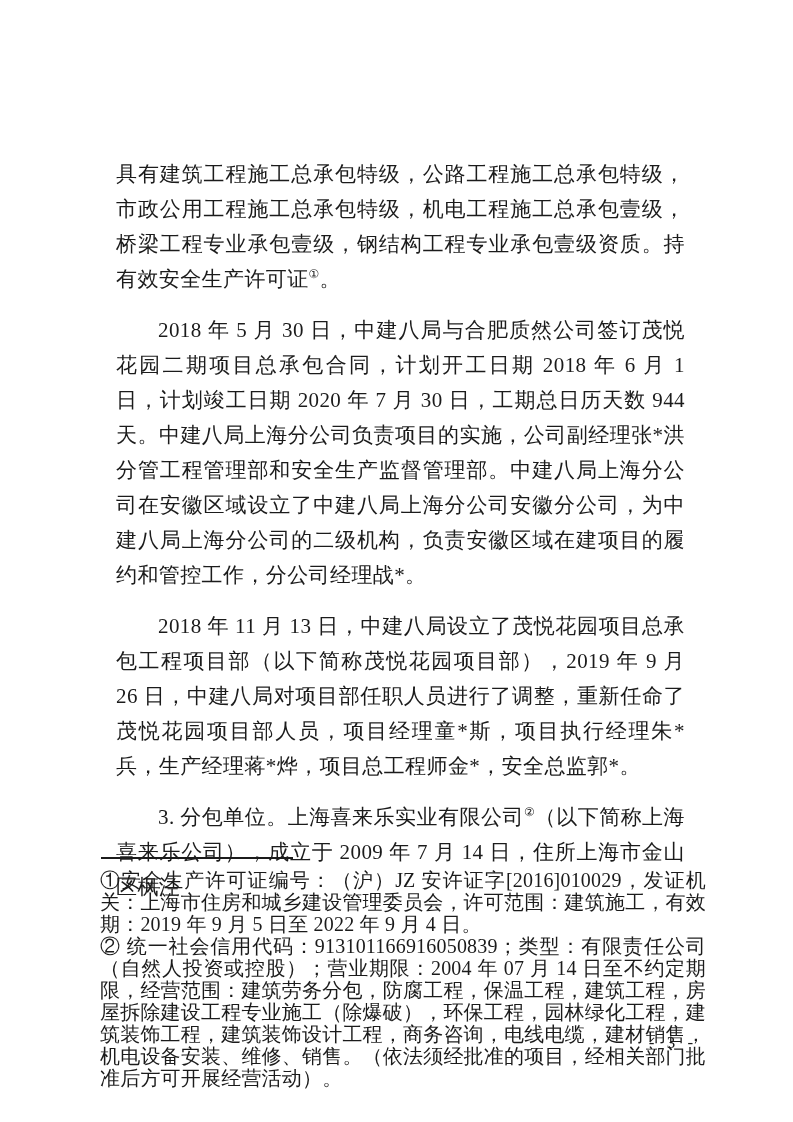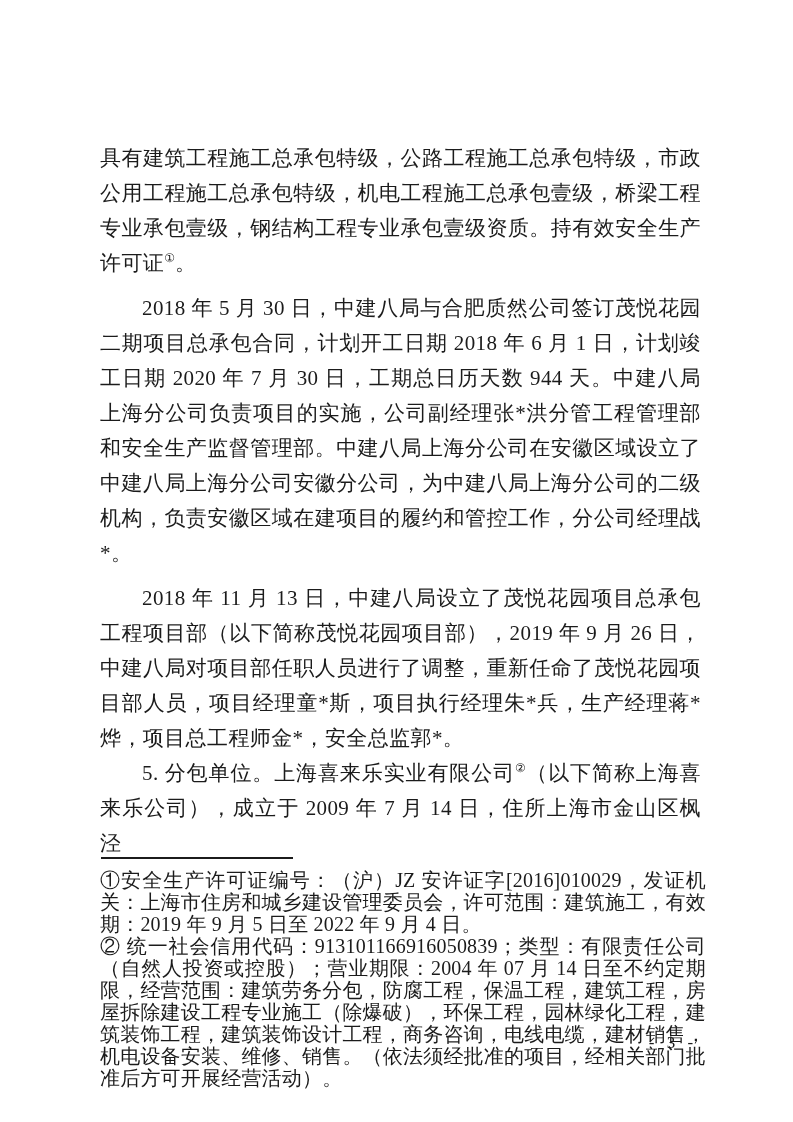--- a/index.html
+++ b/index.html
@@ -17,21 +17,21 @@
     color: #1b1b1b;
   }
   
   .body-text {
     position: absolute;
     left: 100px;
     top: 141px;
     width: 601px;
   }
   .para {
-    margin: 0;
+    margin: 16px;
     font-size: 21px;
     line-height: 35px;
     letter-spacing: 0.4px;
     text-align: justify;
     text-justify: inter-ideograph;
   }
   .para.space-before { margin-top: 10px; }
   .para.indent { text-indent: 2em; }
   .para sup {
     font-size: 12px;
@@ -79,21 +79,21 @@
 </style>
 </head>
 <body>
 
 <div class="page">
 
   <main class="body-text" id="body-text">
       <p class="para"><span>具有建筑工程施工总承包特级，公路工程施工总承包特级，市政公用工程施工总承包特级，机电工程施工总承包壹级，桥梁工程专业承包壹级，钢结构工程专业承包壹级资质。持有效安全生产许可证</span><sup>①</sup><span>。</span></p>
       <p class="para indent space-before"><span>2018 年 5 月 30 日，中建八局与合肥质然公司签订茂悦花园二期项目总承包合同，计划开工日期 2018 年 6 月 1 日，计划竣工日期 2020 年 7 月 30 日，工期总日历天数 944 天。中建八局上海分公司负责项目的实施，公司副经理张*洪分管工程管理部和安全生产监督管理部。中建八局上海分公司在安徽区域设立了中建八局上海分公司安徽分公司，为中建八局上海分公司的二级机构，负责安徽区域在建项目的履约和管控工作，分公司经理战*。</span></p>
       <p class="para indent space-before"><span>2018 年 11 月 13 日，中建八局设立了茂悦花园项目总承包工程项目部（以下简称茂悦花园项目部），2019 年 9 月 26 日，中建八局对项目部任职人员进行了调整，重新任命了茂悦花园项目部人员，项目经理童*斯，项目执行经理朱*兵，生产经理蒋*烨，项目总工程师金*，安全总监郭*。</span></p>
-      <p class="para indent"><span>5. 分包单位。上海喜来乐实业有限公司</span><sup>②</sup><span>（以下简称上海喜来乐公司），成立于 2009 年 7 月 14 日，住所上海市金山区枫泾</span></p>
+      <p class="para indent"><span>3. 分包单位。上海喜来乐实业有限公司</span><sup>②</sup><span>（以下简称上海喜来乐公司），成立于 2009 年 7 月 14 日，住所上海市金山区枫泾</span></p>
     </main>
 
   <hr class="fn-sep">
 
   <section class="footnotes" id="footnotes">
       <p class="footnote">①安全生产许可证编号：（沪）JZ 安许证字[2016]010029，发证机关：上海市住房和城乡建设管理委员会，许可范围：建筑施工，有效期：2019 年 9 月 5 日至 2022 年 9 月 4 日。</p>
       <p class="footnote">② 统一社会信用代码：913101166916050839；类型：有限责任公司（自然人投资或控股）；营业期限：2004 年 07 月 14 日至不约定期限，经营范围：建筑劳务分包，防腐工程，保温工程，建筑工程，房屋拆除建设工程专业施工（除爆破），环保工程，园林绿化工程，建筑装饰工程，建筑装饰设计工程，商务咨询，电线电缆，建材销售，机电设备安装、维修、销售。（依法须经批准的项目，经相关部门批准后方可开展经营活动）。</p>
     </section>
 
   <div class="page-number">- 3 -</div>

